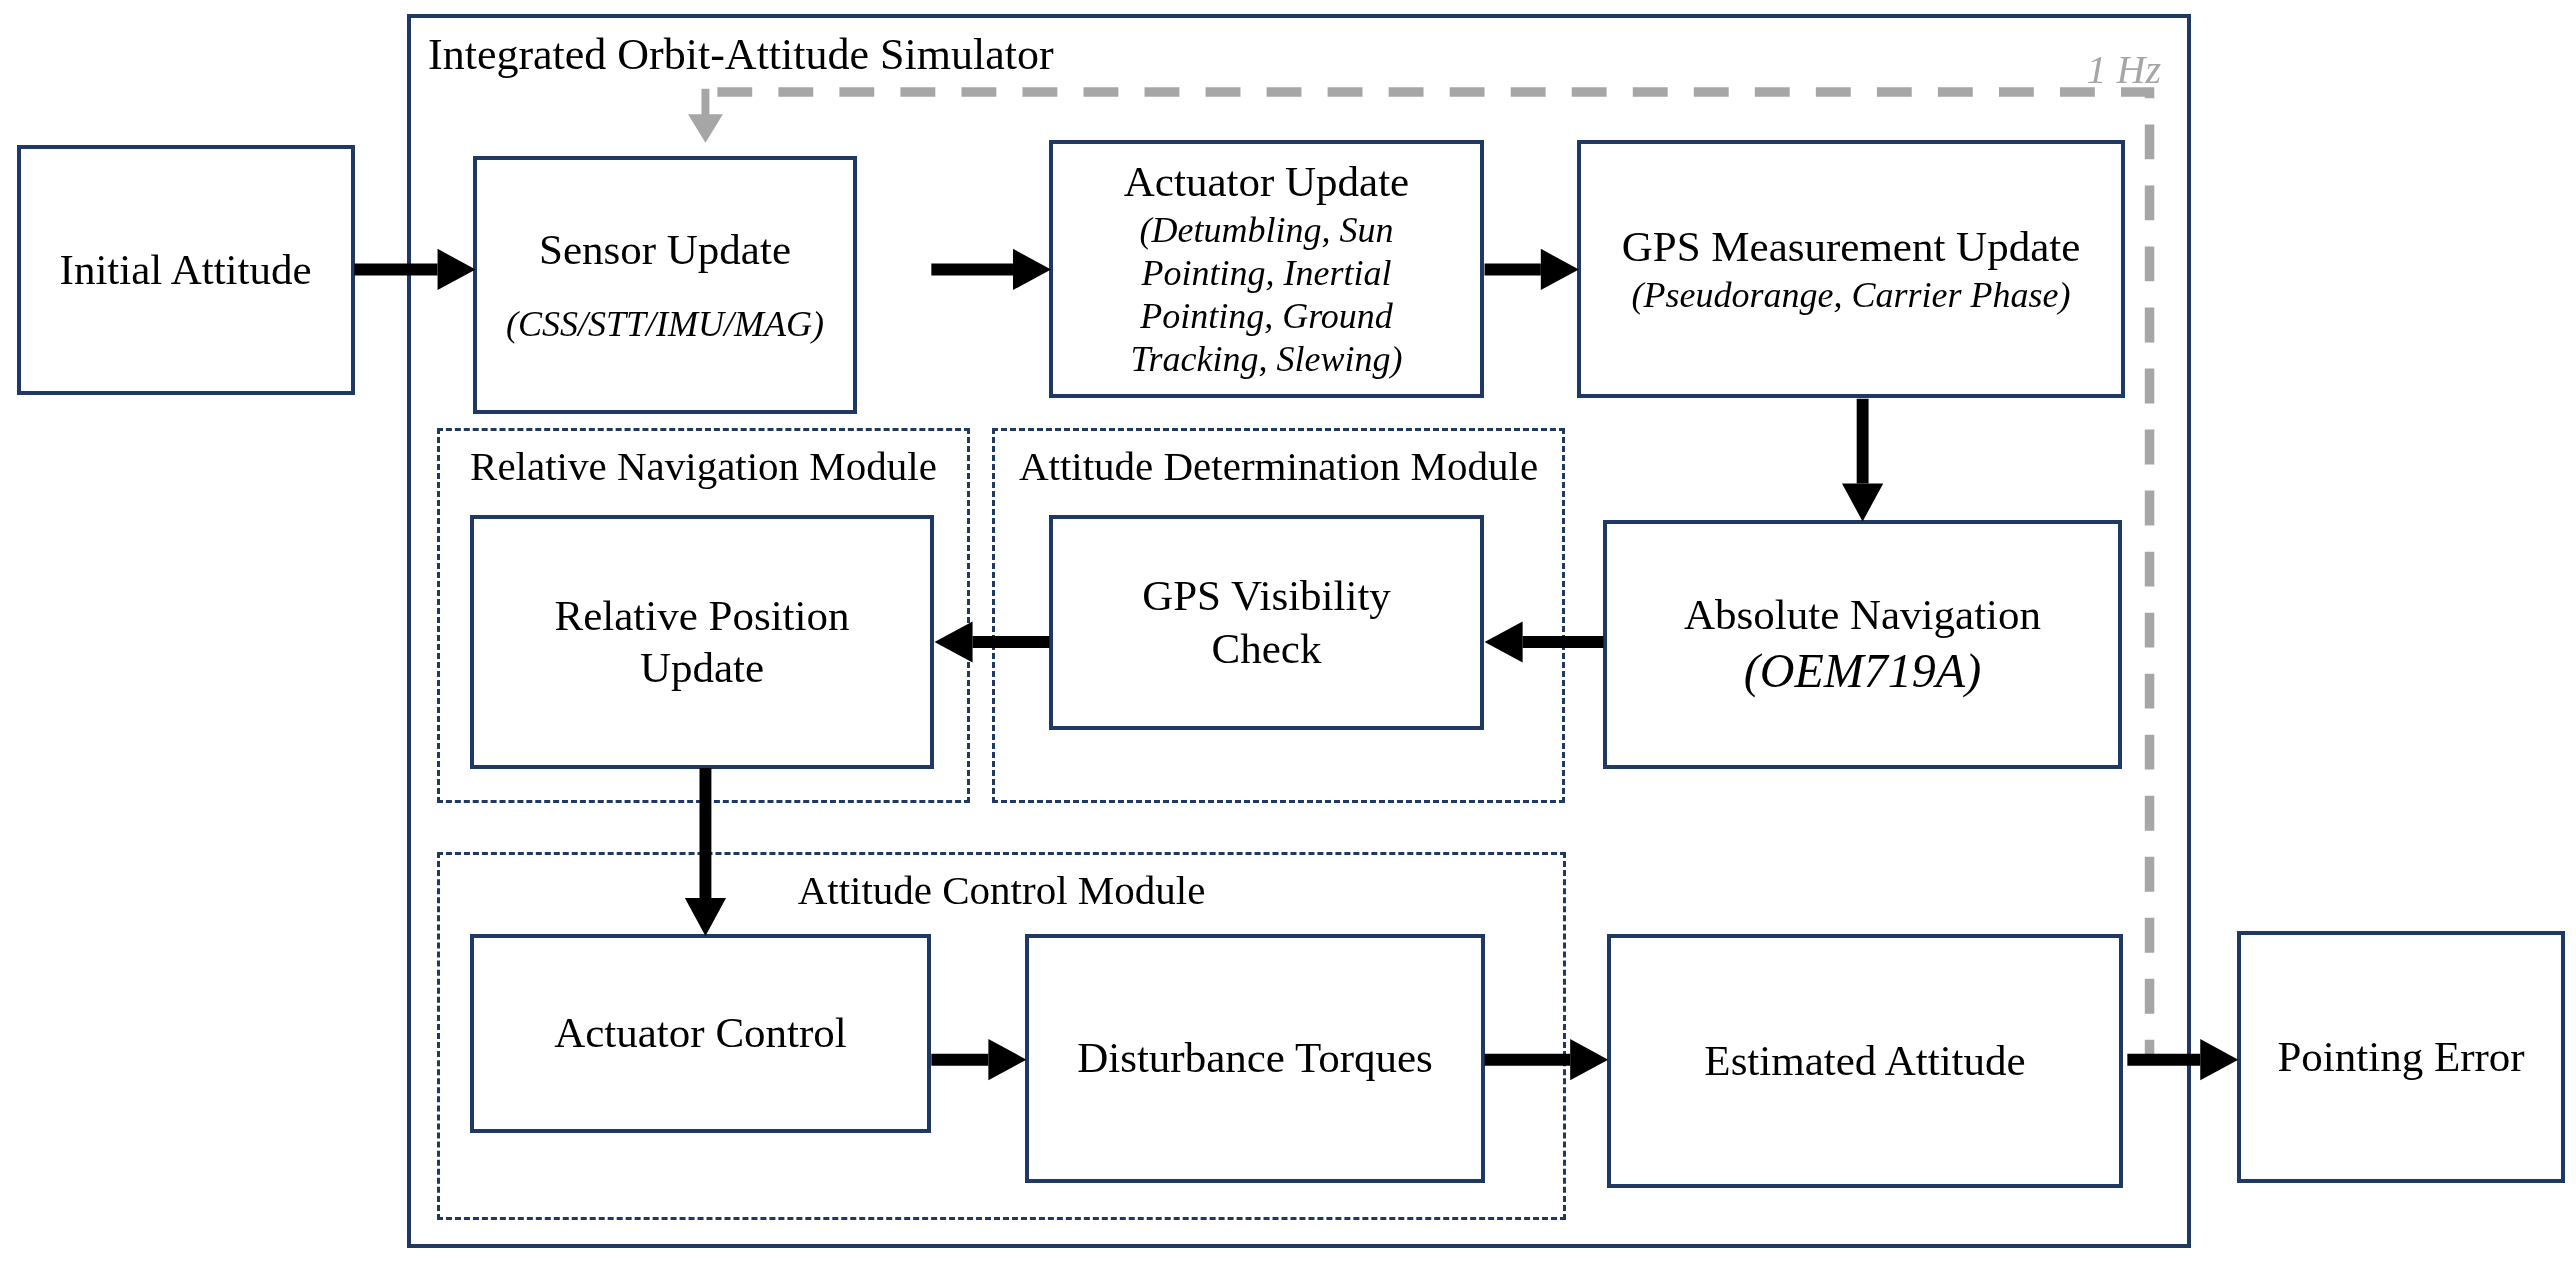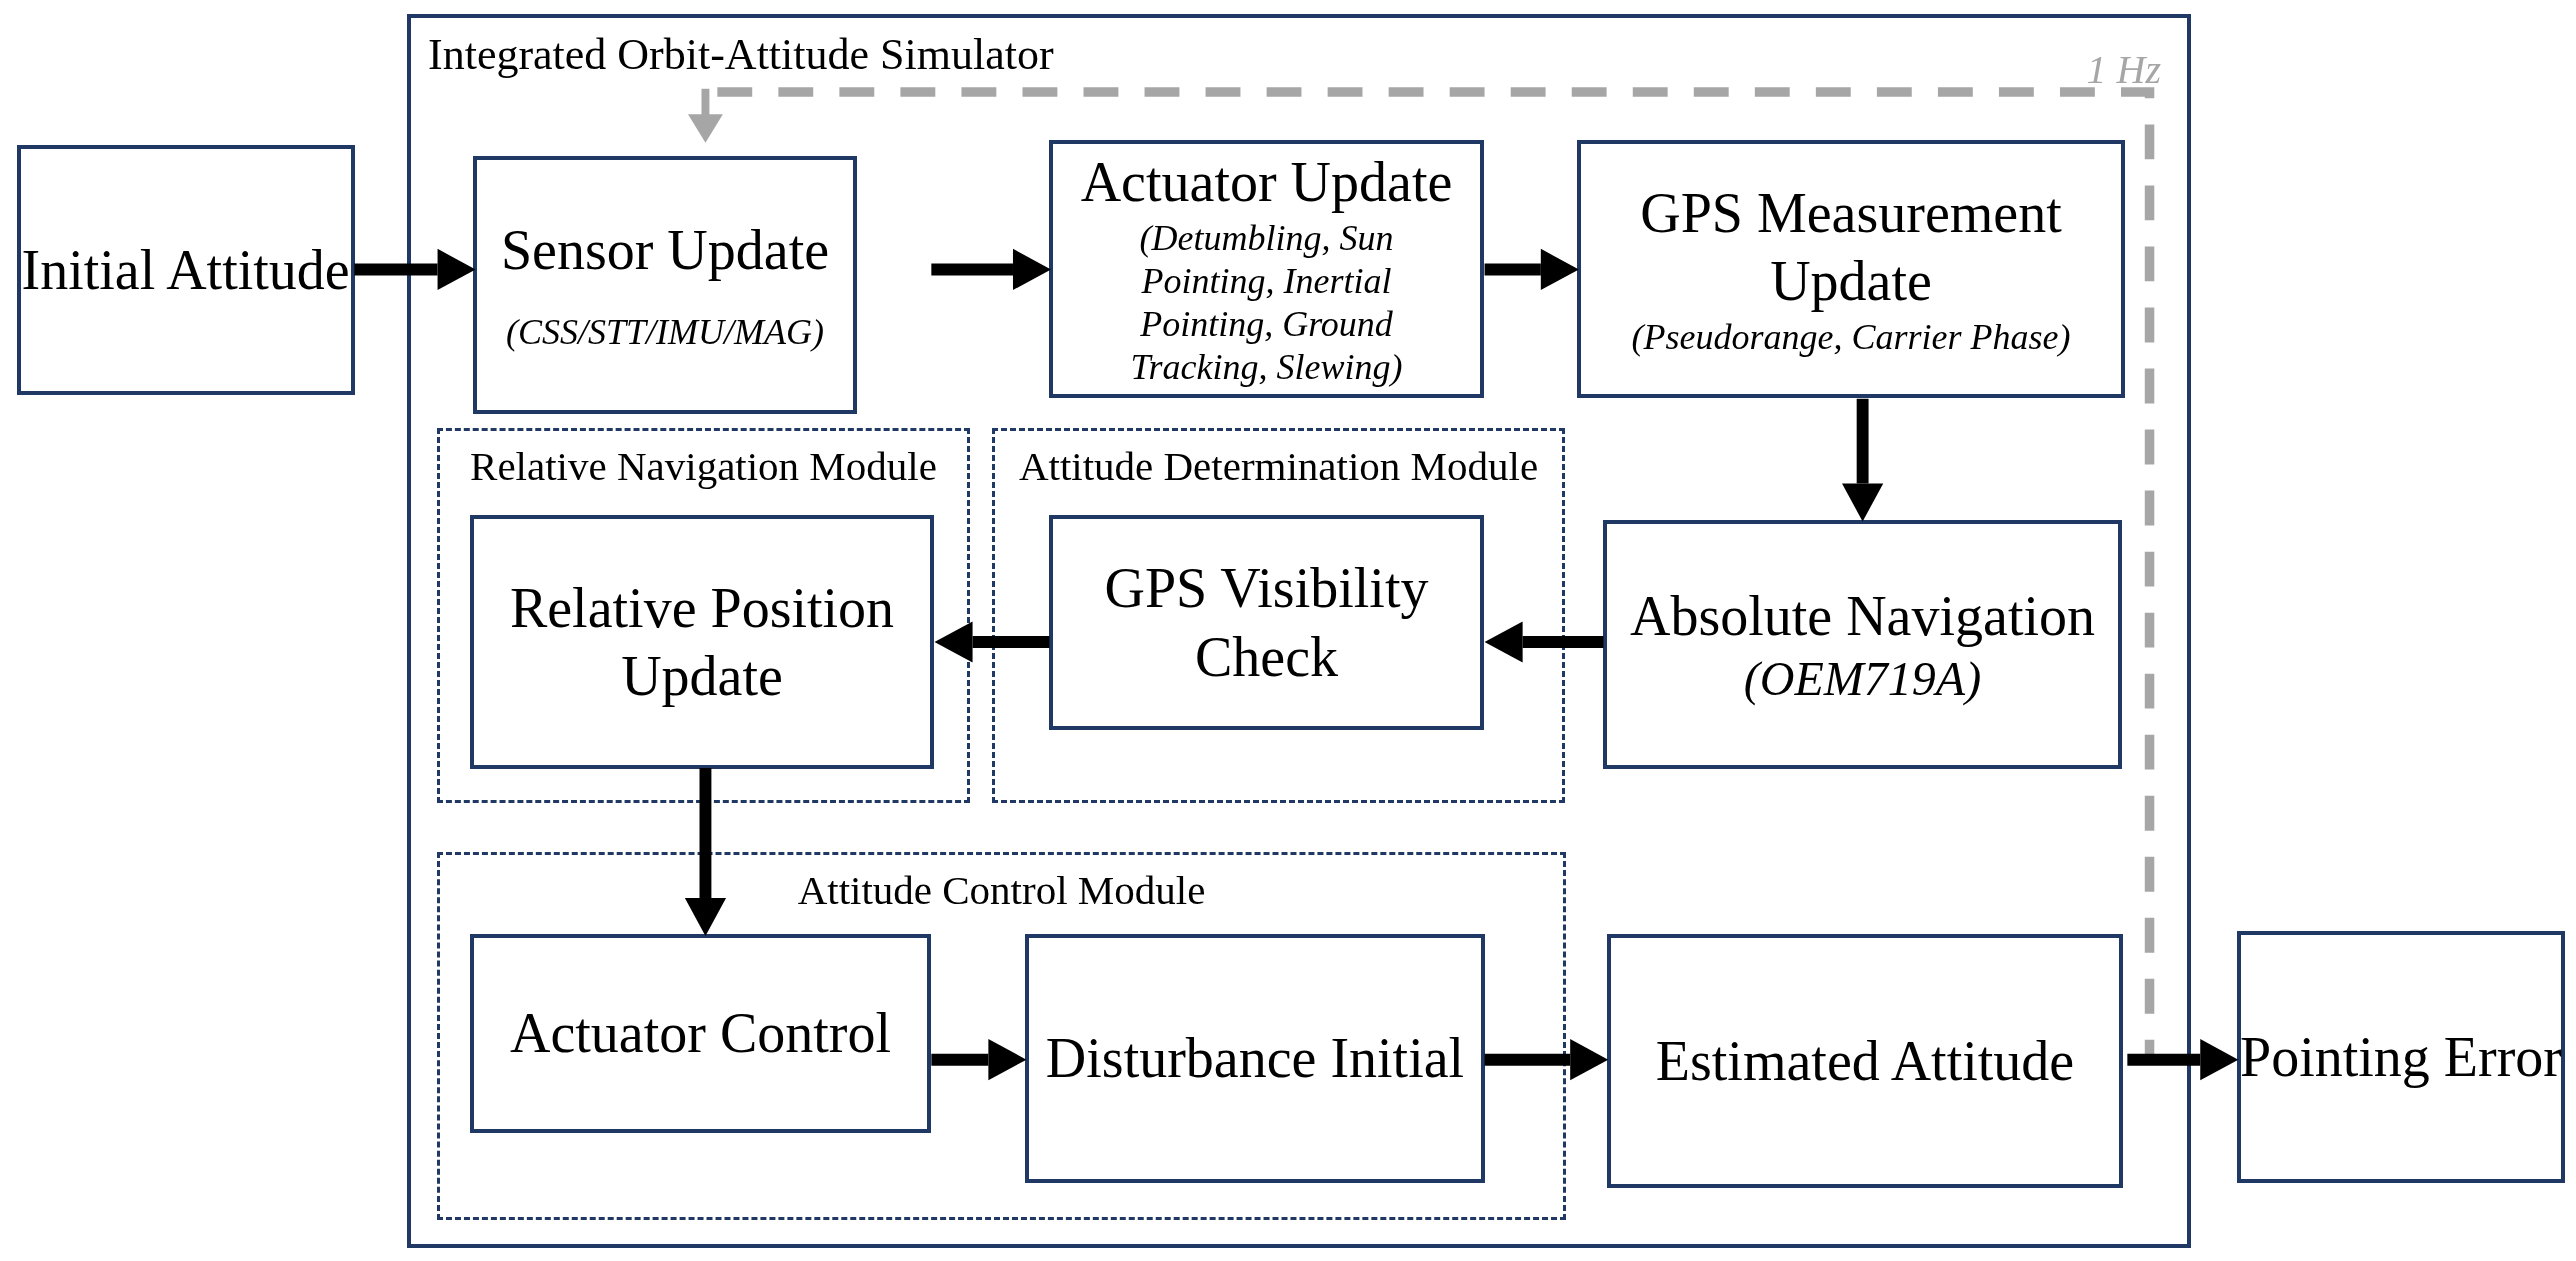--- a/index.html
+++ b/index.html
@@ -62,21 +62,21 @@
     border:4px solid var(--navy);
     box-sizing:border-box;
     display:flex;
     flex-direction:column;
     align-items:center;
     justify-content:center;
     text-align:center;
     z-index:2;
   }
   .node-label{
-    font-size:56px;
+    font-size:43px;
     line-height:1.22;
   }
   .node-sub{
     font-size:36px;
     font-style:italic;
     line-height:1.2;
   }
   #node-actuator-update .node-sub{max-width:325px;}
   #node-gps-visibility .node-label{max-width:333px;}
   #node-relative-position .node-label{max-width:404px;}
@@ -137,21 +137,21 @@
   <div class="node" id="node-absolute-navigation" style="left:1603px;top:520px;width:519px;height:249px;">
     <div class="node-label">Absolute Navigation</div>
     <div class="node-label node-sub" style="font-size:48px;">(OEM719A)</div>
   </div>
 
   <div class="node" id="node-actuator-control" style="left:470px;top:934px;width:461px;height:199px;">
     <div class="node-label">Actuator Control</div>
   </div>
 
   <div class="node" id="node-disturbance-torques" style="left:1025px;top:934px;width:460px;height:249px;">
-    <div class="node-label" style="white-space:nowrap;">Disturbance Initial</div>
+    <div class="node-label" style="white-space:nowrap;">Disturbance Torques</div>
   </div>
 
   <div class="node" id="node-estimated-attitude" style="left:1607px;top:934px;width:516px;height:254px;">
     <div class="node-label">Estimated Attitude</div>
   </div>
 
   <div class="node" id="node-pointing-error" style="left:2237px;top:931px;width:328px;height:252px;">
     <div class="node-label" style="white-space:nowrap;">Pointing Error</div>
   </div>
 

